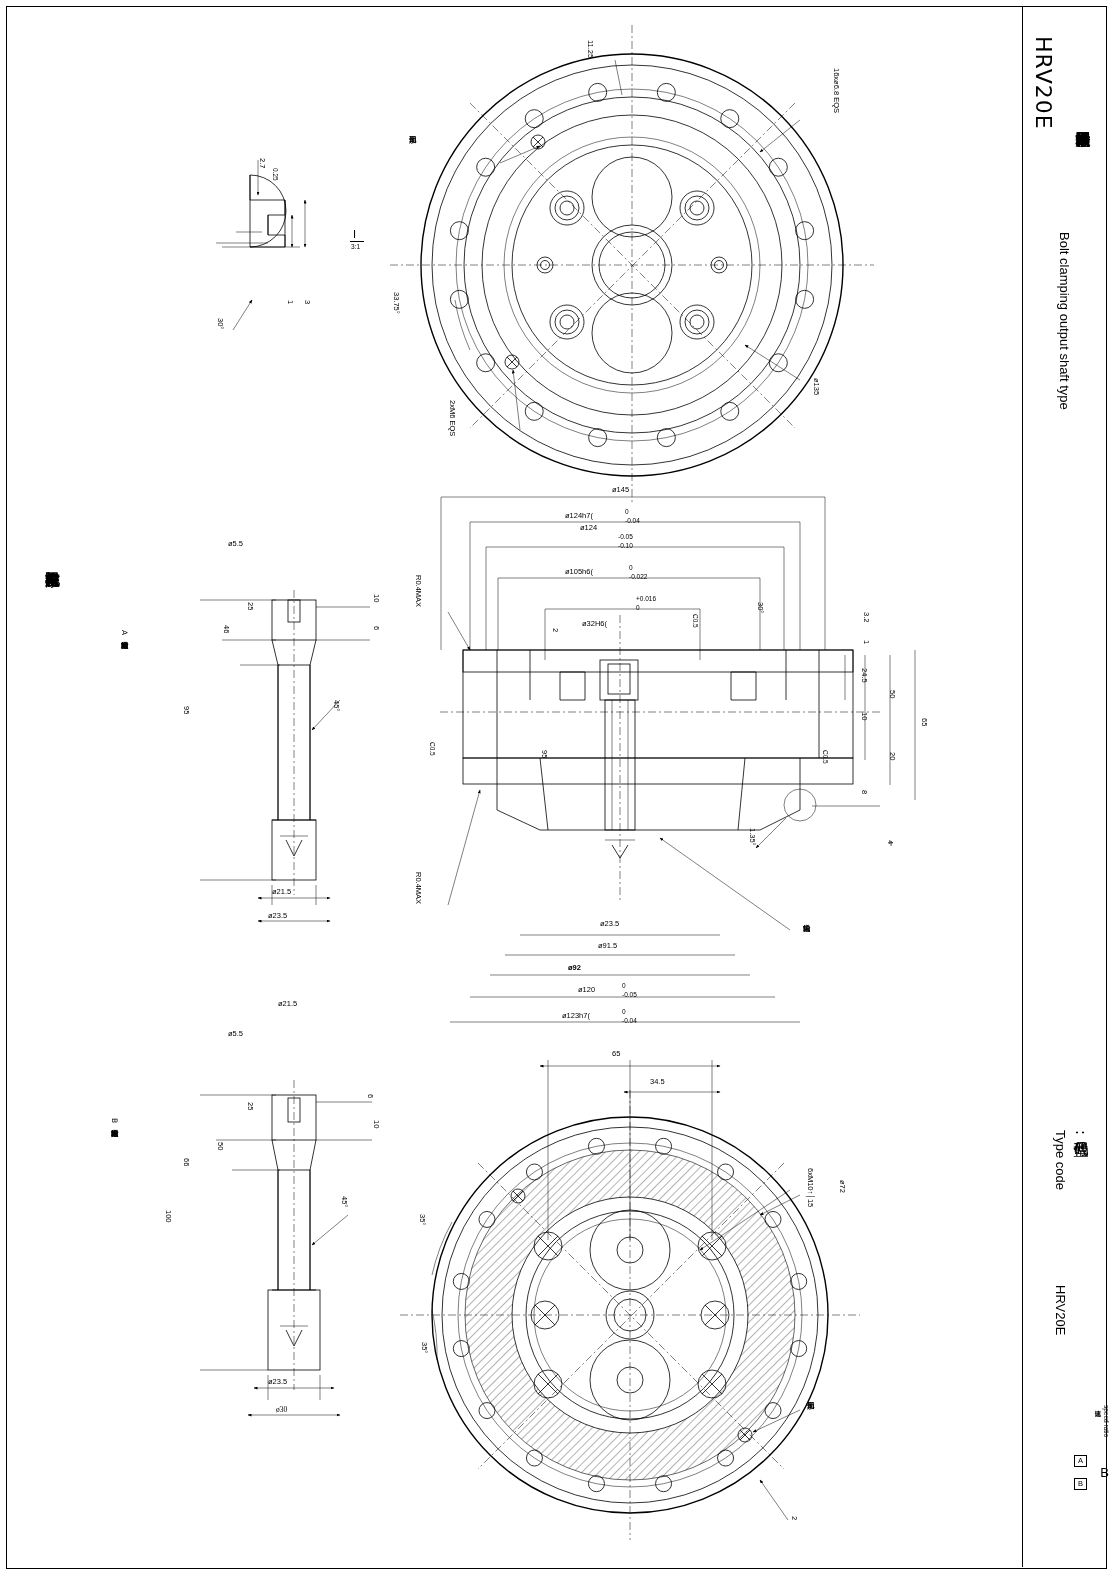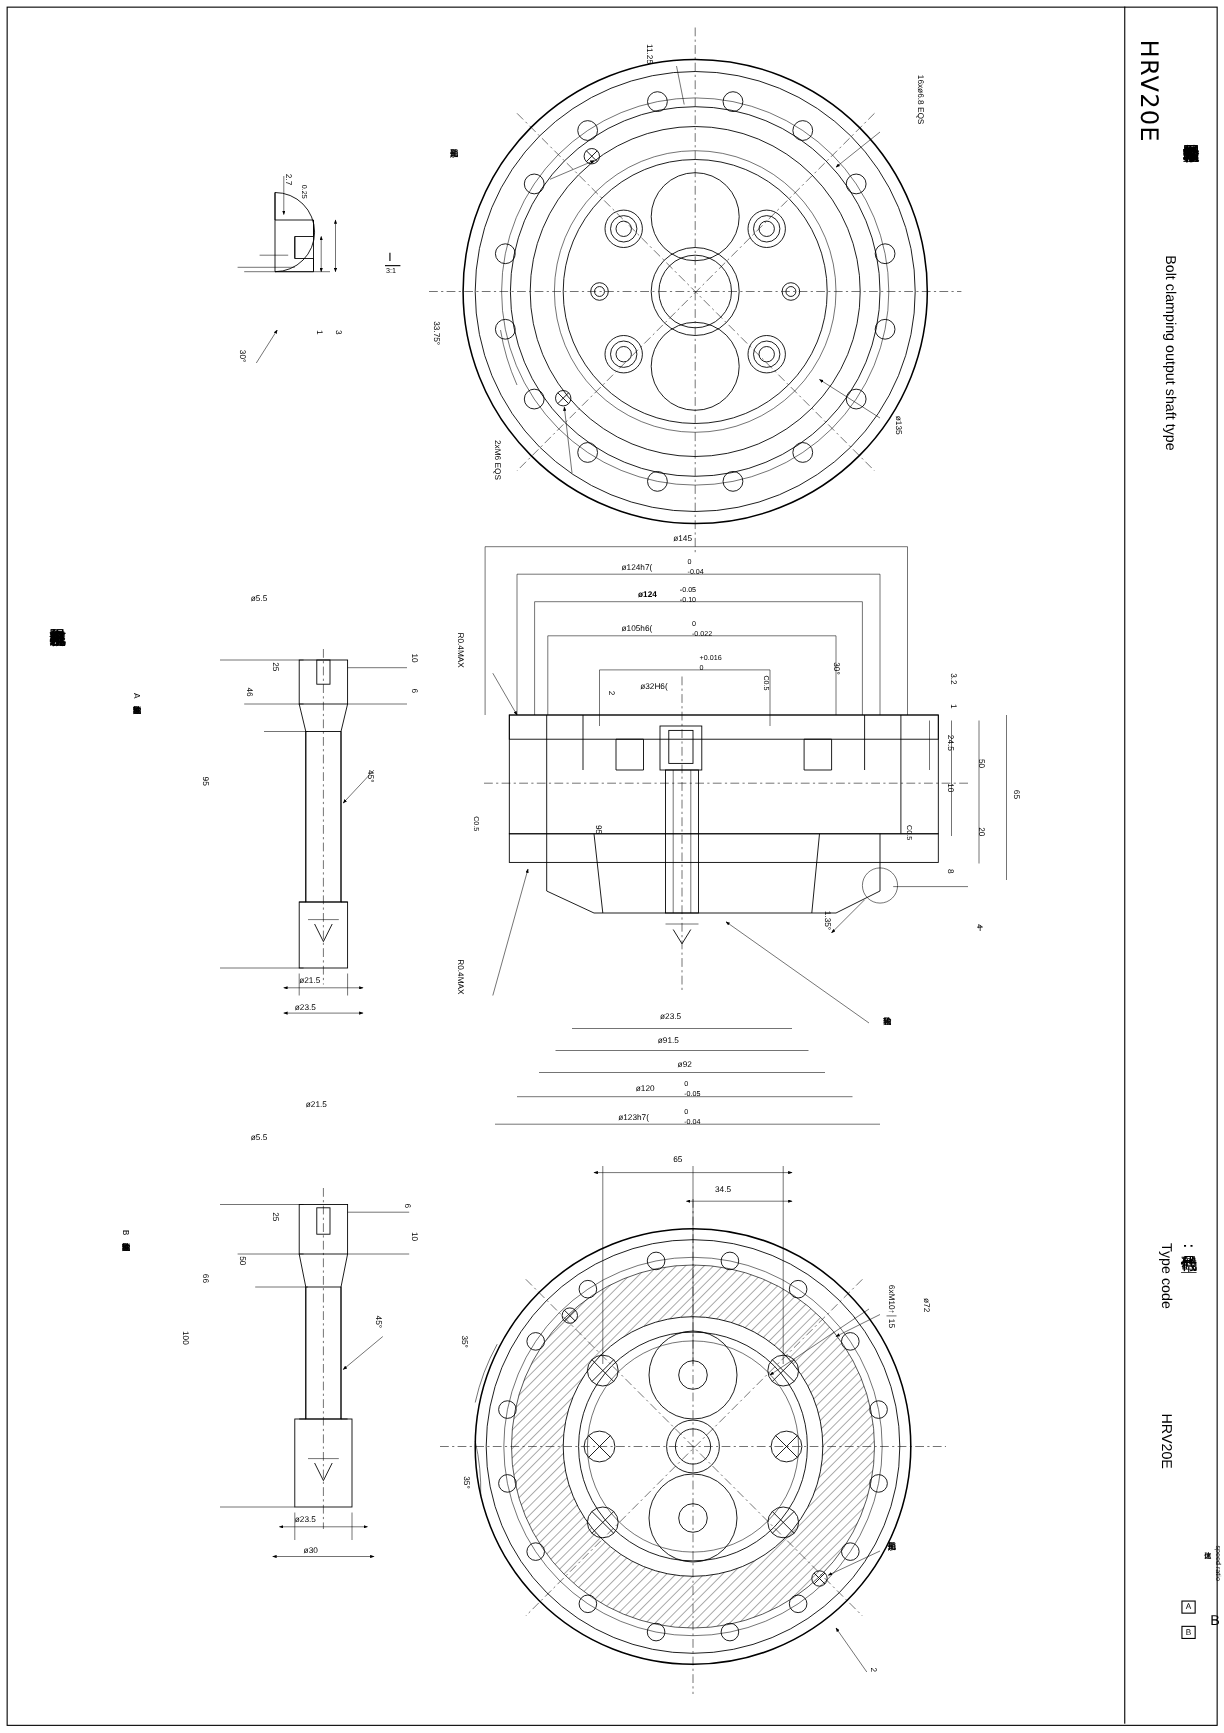--- a/index.html
+++ b/index.html
@@ -376,21 +376,21 @@
   <div class="lbl sm vtext" style="left:303px;top:300px;">3</div>
   <div class="lbl sm vtext" style="left:216px;top:318px;">30°</div>
   <div class="lbl" style="left:353px;top:228px;font-size:11px;">I</div>
   <div class="lbl xs" style="left:351px;top:243px;">3:1</div>
   <div style="position:absolute;left:350px;top:241px;width:14px;border-top:1px solid #000;"></div>
 
   <div class="lbl sm" style="left:612px;top:486px;">ø145</div>
   <div class="lbl sm" style="left:565px;top:512px;">ø124h7(</div>
   <div class="lbl xs" style="left:625px;top:508px;">0</div>
   <div class="lbl xs" style="left:625px;top:517px;">-0.04</div>
-  <div class="lbl sm" style="left:580px;top:537px;font-weight:bold;">ø124</div>
+  <div class="lbl sm" style="left:580px;top:524px;">ø124</div>
   <div class="lbl xs" style="left:618px;top:533px;">-0.05</div>
   <div class="lbl xs" style="left:618px;top:542px;">-0.10</div>
   <div class="lbl sm" style="left:565px;top:568px;">ø105h6(</div>
   <div class="lbl xs" style="left:629px;top:564px;">0</div>
   <div class="lbl xs" style="left:629px;top:573px;">-0.022</div>
   <div class="lbl sm" style="left:582px;top:620px;">ø32H6(</div>
   <div class="lbl xs" style="left:636px;top:595px;">+0.016</div>
   <div class="lbl xs" style="left:636px;top:604px;">0</div>
   <div class="lbl xs vtext" style="left:692px;top:614px;">C0.5</div>
   <div class="lbl xs vtext" style="left:822px;top:750px;">C0.5</div>
@@ -406,21 +406,21 @@
   <div class="lbl sm vtext" style="left:920px;top:718px;">65</div>
   <div class="lbl sm vtext" style="left:860px;top:790px;">8</div>
   <div class="lbl sm vtext" style="left:886px;top:840px;">4</div>
   <div class="lbl sm vtext" style="left:540px;top:750px;">95</div>
   <div class="lbl sm vtext" style="left:748px;top:828px;">1.35°</div>
   <div class="lbl sm" style="left:890px;top:840px;">I</div>
   <div class="lbl sm vtext" style="left:414px;top:575px;">R0.4MAX</div>
   <div class="lbl sm vtext" style="left:414px;top:872px;">R0.4MAX</div>
   <div class="lbl sm" style="left:600px;top:920px;">ø23.5</div>
   <div class="lbl sm" style="left:598px;top:942px;">ø91.5</div>
-  <div class="lbl sm" style="left:616px;top:964px;">ø92</div>
+  <div class="lbl sm" style="left:568px;top:964px;font-weight:bold;">ø92</div>
   <div class="lbl sm" style="left:578px;top:986px;">ø120</div>
   <div class="lbl xs" style="left:622px;top:982px;">0</div>
   <div class="lbl xs" style="left:622px;top:991px;">-0.05</div>
   <div class="lbl sm" style="left:562px;top:1012px;">ø123h7(</div>
   <div class="lbl xs" style="left:622px;top:1008px;">0</div>
   <div class="lbl xs" style="left:622px;top:1017px;">-0.04</div>
   <div class="lbl sm vtext cn" style="left:802px;top:918px;">输入齿轮轴</div>
 
   <div class="lbl sm" style="left:228px;top:540px;">ø5.5</div>
   <div class="lbl sm vtext" style="left:372px;top:594px;">10</div>
@@ -436,21 +436,21 @@
   <div class="lbl sm" style="left:278px;top:1000px;">ø21.5</div>
   <div class="lbl sm" style="left:228px;top:1030px;">ø5.5</div>
   <div class="lbl sm vtext" style="left:366px;top:1094px;">6</div>
   <div class="lbl sm vtext" style="left:372px;top:1120px;">10</div>
   <div class="lbl sm vtext" style="left:246px;top:1102px;">25</div>
   <div class="lbl sm vtext" style="left:216px;top:1142px;">50</div>
   <div class="lbl sm vtext" style="left:182px;top:1158px;">66</div>
   <div class="lbl sm vtext" style="left:164px;top:1210px;">100</div>
   <div class="lbl sm vtext" style="left:340px;top:1196px;">45°</div>
   <div class="lbl sm" style="left:268px;top:1378px;">ø23.5</div>
-  <div class="lbl sm" style="left:276px;top:1406px;">ø30</div>
+  <div class="lbl sm" style="left:276px;top:1406px;font-family:Liberation Serif, serif;">ø30</div>
   <div class="lbl sm vtext cn" style="left:110px;top:1118px;">B型标准输入齿轮轴</div>
 
   <div class="lbl sm" style="left:612px;top:1050px;">65</div>
   <div class="lbl sm" style="left:650px;top:1078px;">34.5</div>
   <div class="lbl sm vtext" style="left:806px;top:1168px;">6xM10↑│15</div>
   <div class="lbl sm vtext" style="left:838px;top:1180px;">ø72</div>
   <div class="lbl sm vtext" style="left:418px;top:1214px;">35°</div>
   <div class="lbl sm vtext" style="left:420px;top:1342px;">35°</div>
   <div class="lbl sm vtext cn" style="left:806px;top:1396px;">加工用销孔</div>
   <div class="lbl sm vtext" style="left:790px;top:1516px;">2</div>

